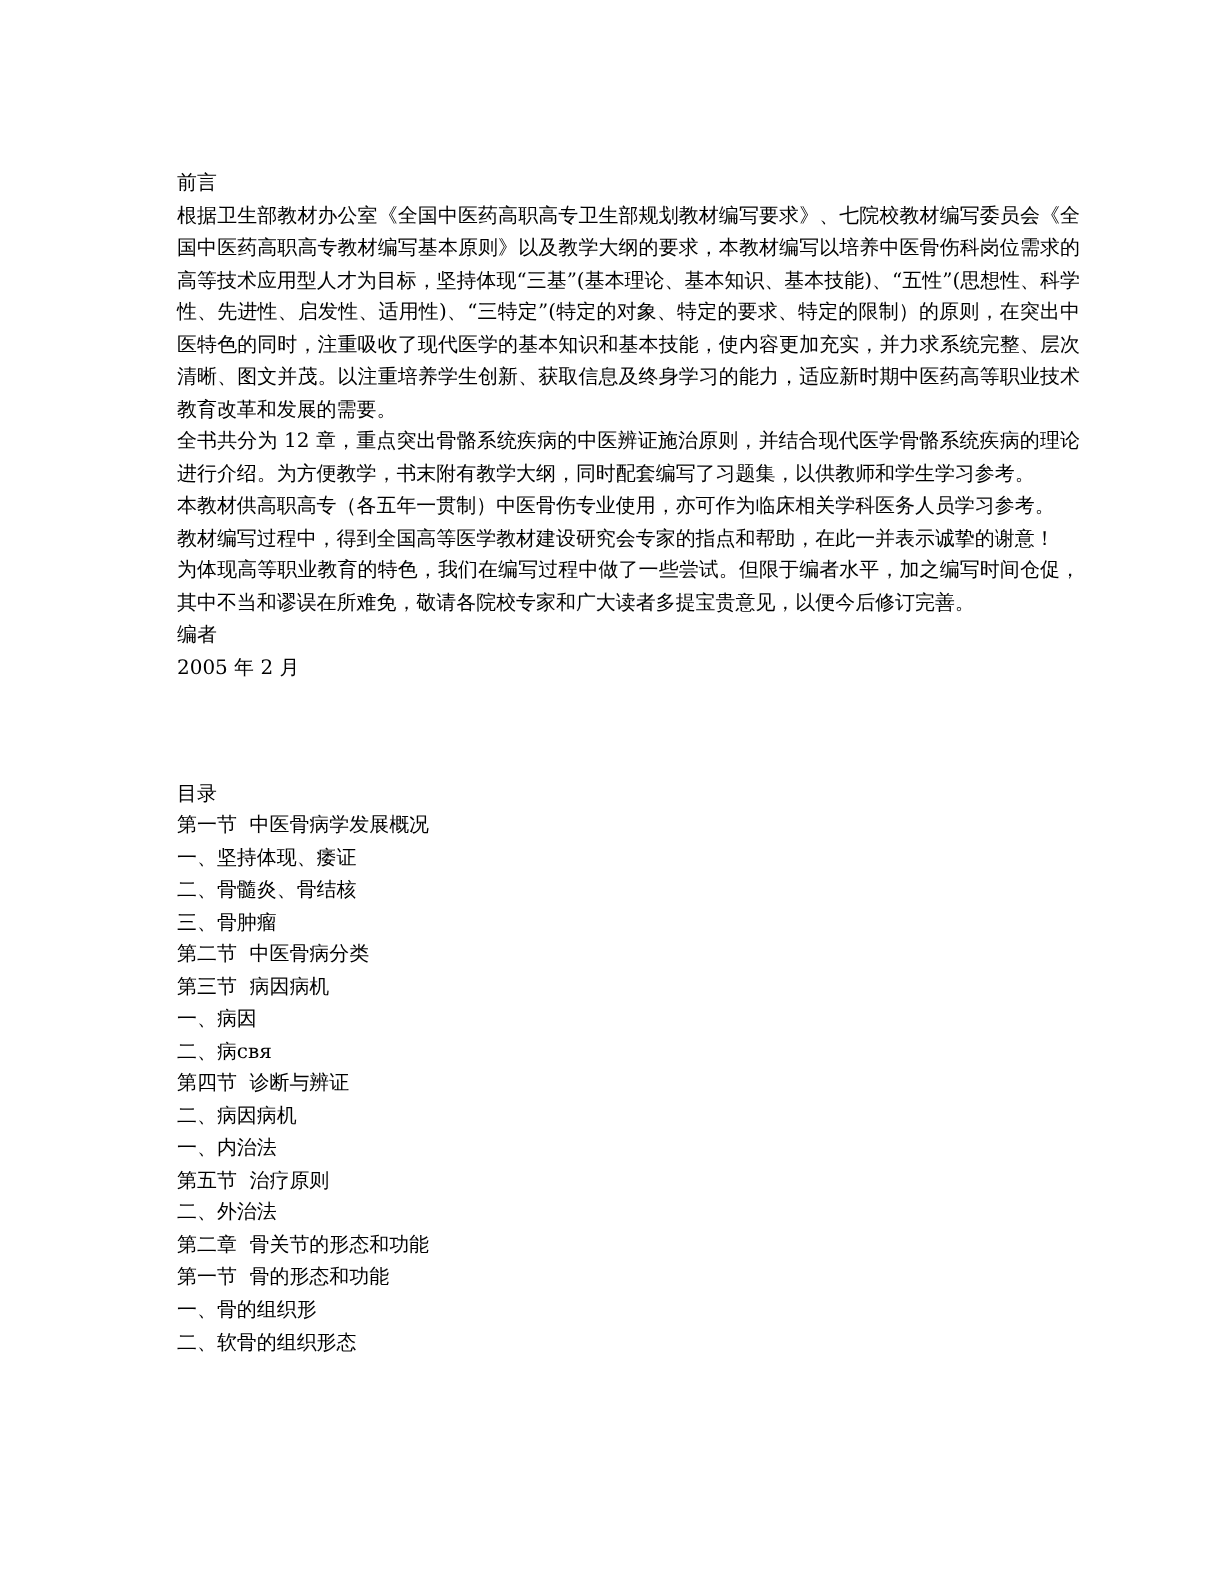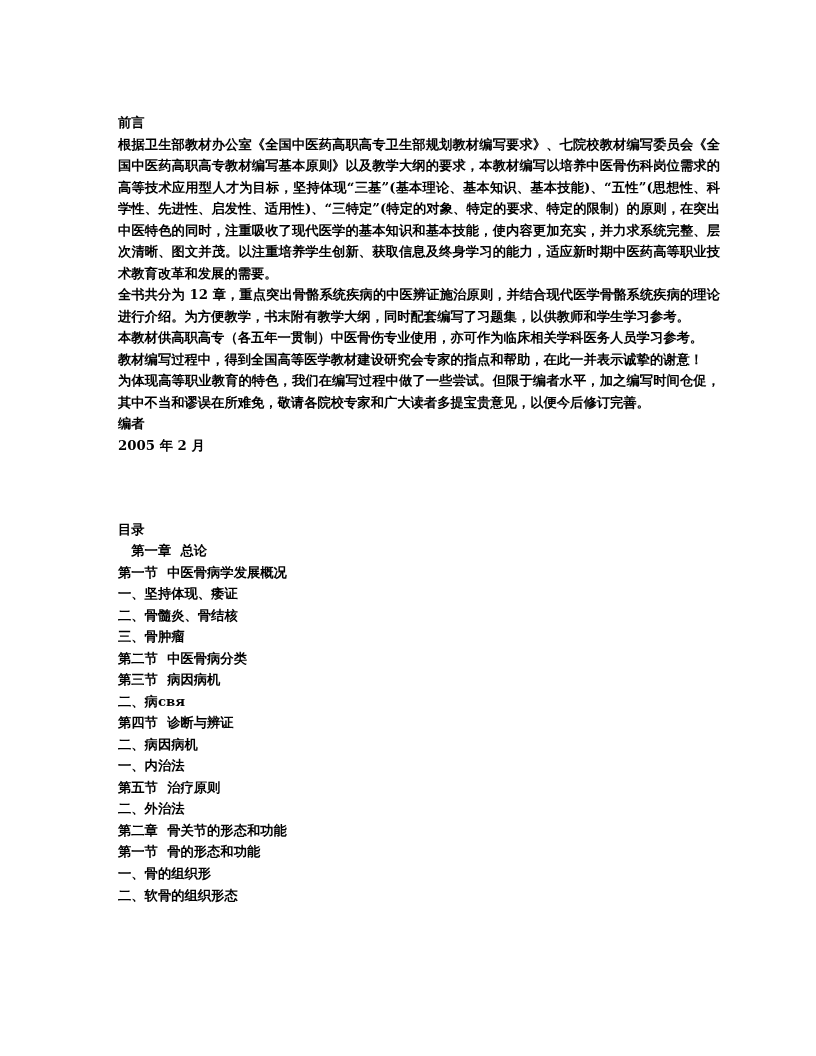--- a/index.html
+++ b/index.html
@@ -18,21 +18,20 @@
     width: 816px;
     height: 1056px;
     box-sizing: border-box;
     padding: 112px 96px 80px 118px;
   }
   .doc-body {
     font-size: 13.3px;
     line-height: 1.62;
     text-align: justify;
     text-justify: inter-ideograph;
-    font-weight: bold;
   }
   .para {
     margin: 0;
     padding: 0;
   }
   .para.indent {
     text-indent: 2em;
   }
   .gap-block {
     height: 62px;
@@ -57,27 +56,27 @@
     <p class="para">全书共分为 12 章，重点突出骨骼系统疾病的中医辨证施治原则，并结合现代医学骨骼系统疾病的理论进行介绍。为方便教学，书末附有教学大纲，同时配套编写了习题集，以供教师和学生学习参考。</p>
     <p class="para">本教材供高职高专（各五年一贯制）中医骨伤专业使用，亦可作为临床相关学科医务人员学习参考。</p>
     <p class="para">教材编写过程中，得到全国高等医学教材建设研究会专家的指点和帮助，在此一并表示诚挚的谢意！</p>
     <p class="para">为体现高等职业教育的特色，我们在编写过程中做了一些尝试。但限于编者水平，加之编写时间仓促，其中不当和谬误在所难免，敬请各院校专家和广大读者多提宝贵意见，以便今后修订完善。</p>
     <p class="para">编者</p>
     <p class="para">2005 年 2 月</p>
 
     <div class="gap-block"></div>
 
     <p class="toc-line">目录</p>
-    <p class="toc-line lvl-1">第一章  总论</p>
     <p class="toc-line">第一节  中医骨病学发展概况</p>
     <p class="toc-line">一、坚持体现、痿证</p>
     <p class="toc-line">二、骨髓炎、骨结核</p>
     <p class="toc-line">三、骨肿瘤</p>
     <p class="toc-line">第二节  中医骨病分类</p>
     <p class="toc-line">第三节  病因病机</p>
+    <p class="toc-line">一、病因</p>
     <p class="toc-line">二、病свя</p>
     <p class="toc-line">第四节  诊断与辨证</p>
     <p class="toc-line">二、病因病机</p>
     <p class="toc-line">一、内治法</p>
     <p class="toc-line">第五节  治疗原则</p>
     <p class="toc-line">二、外治法</p>
     <p class="toc-line">第二章  骨关节的形态和功能</p>
     <p class="toc-line">第一节  骨的形态和功能</p>
     <p class="toc-line">一、骨的组织形</p>
     <p class="toc-line">二、软骨的组织形态</p>

